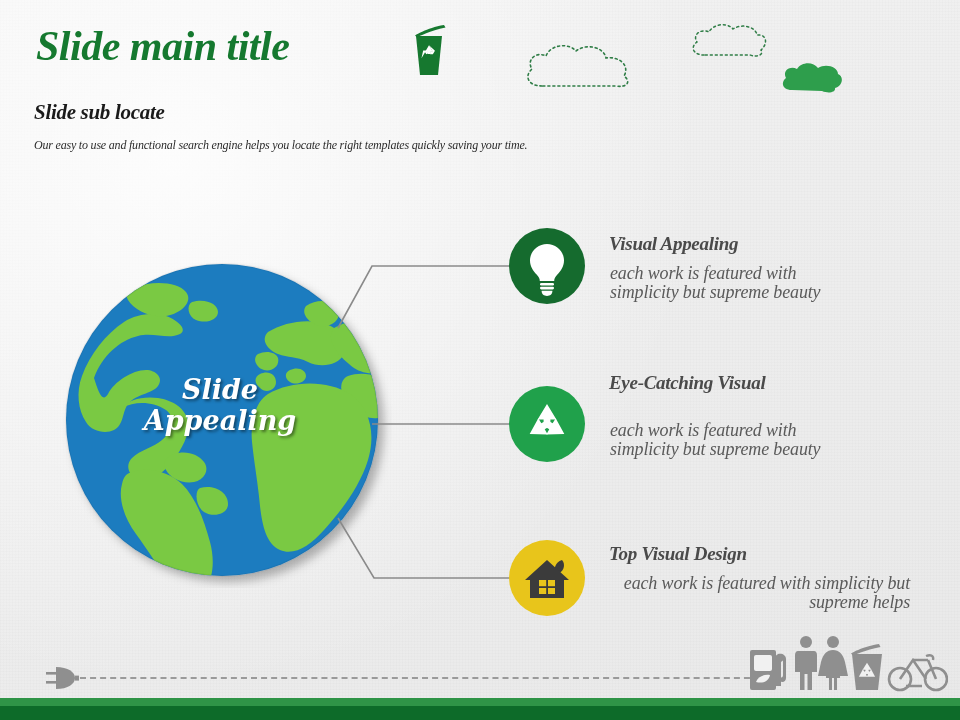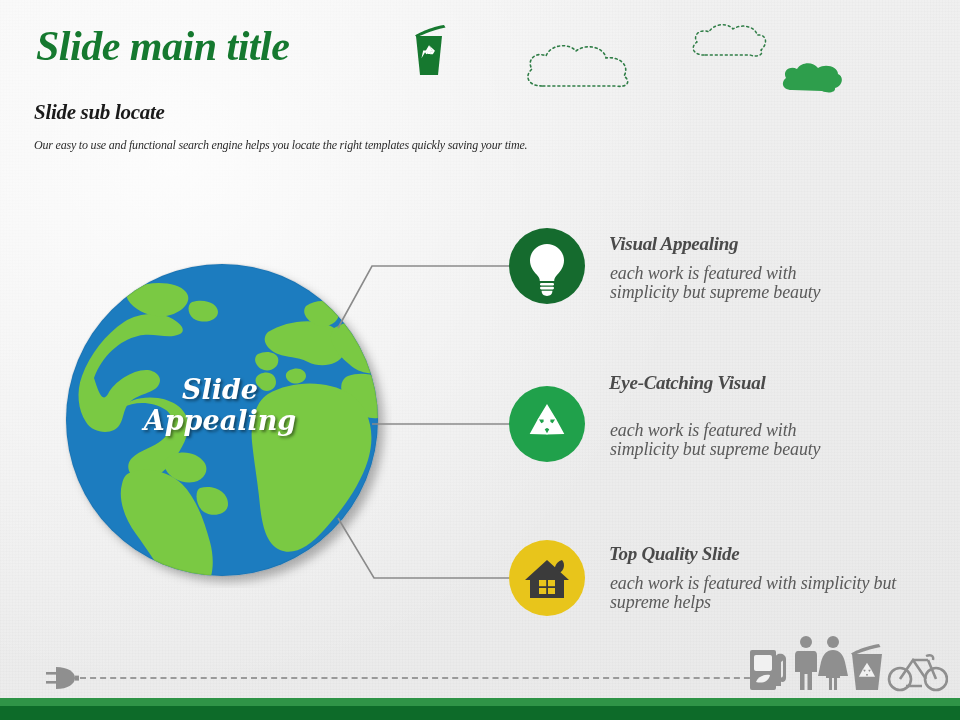--- a/index.html
+++ b/index.html
@@ -222,22 +222,22 @@
   <div class="item-circle" style="left:509px; top:540px; width:76px; height:76px; background:#e8c51b;">
     <svg width="76" height="76" viewBox="0 0 76 76">
       <path d="M53,20 C57,24 55,33 47,34 C44,30 46,22 53,20 Z" fill="#3b3b3b"></path>
       <path d="M41,34 C45,31 49,28 52,22" stroke="#3b3b3b" stroke-width="2" fill="none"></path>
       <path d="M38,20 L60,40 L55,40 L55,58 L21,58 L21,40 L16,40 Z" fill="#3b3b3b"></path>
       <rect x="30" y="40" width="16" height="14" fill="#e8c51b"></rect>
       <rect x="37.2" y="40" width="1.8" height="14" fill="#3b3b3b"></rect>
       <rect x="30" y="46.2" width="16" height="1.8" fill="#3b3b3b"></rect>
     </svg>
   </div>
-  <div class="item-title" style="left:609px; top:543px;">Top Quality Slide</div>
-  <div class="item-desc" style="left:610px; top:574px; width:300px;">
+  <div class="item-title" style="left:609px; top:543px;">Top Visual Design</div>
+  <div class="item-desc" style="left:610px; top:574px; width:300px;text-align:right;">
     <span>each work is featured with simplicity but</span><br>
     <span>supreme helps</span>
   </div>
 
   <div class="cord"></div>
   <div class="plug">
     <svg width="40" height="26" viewBox="0 0 40 26">
       <path d="M12,2 C24,2 31,7 31,13 C31,19 24,24 12,24 Z" fill="#8f8f8f"></path>
       <rect x="2" y="7" width="11" height="2.6" fill="#8f8f8f"></rect>
       <rect x="2" y="16" width="11" height="2.6" fill="#8f8f8f"></rect>

